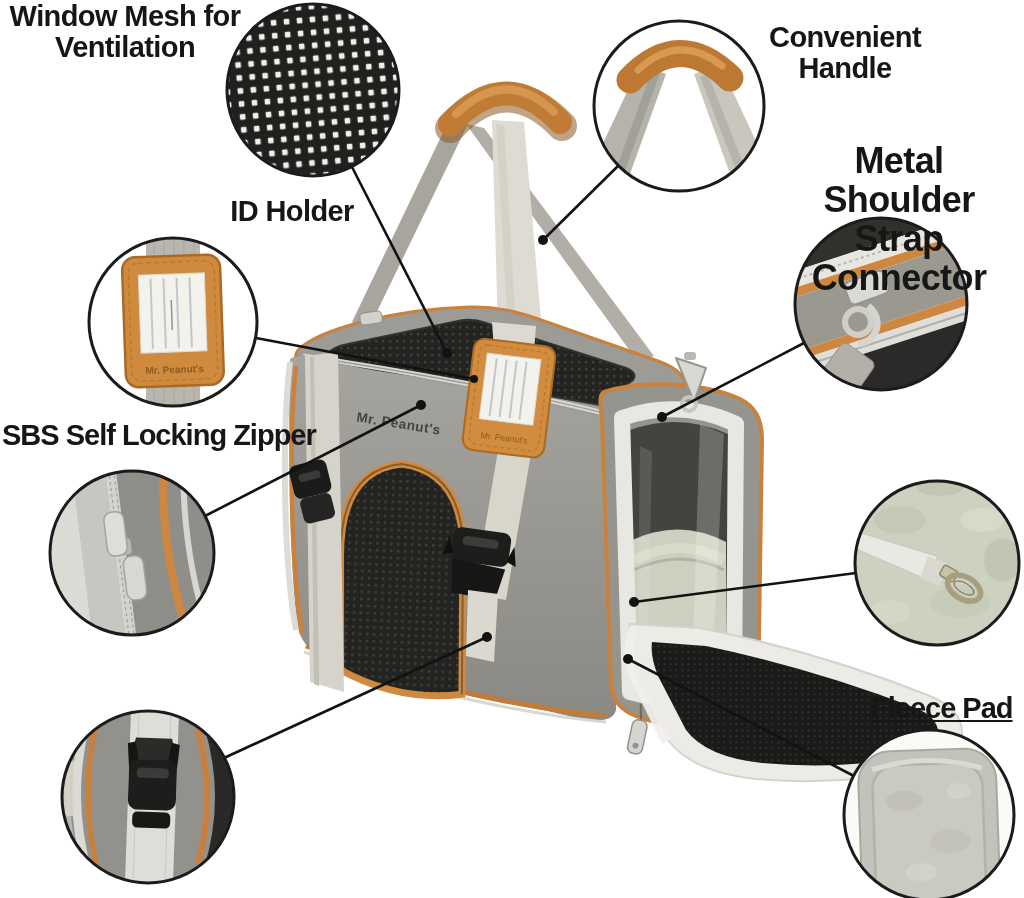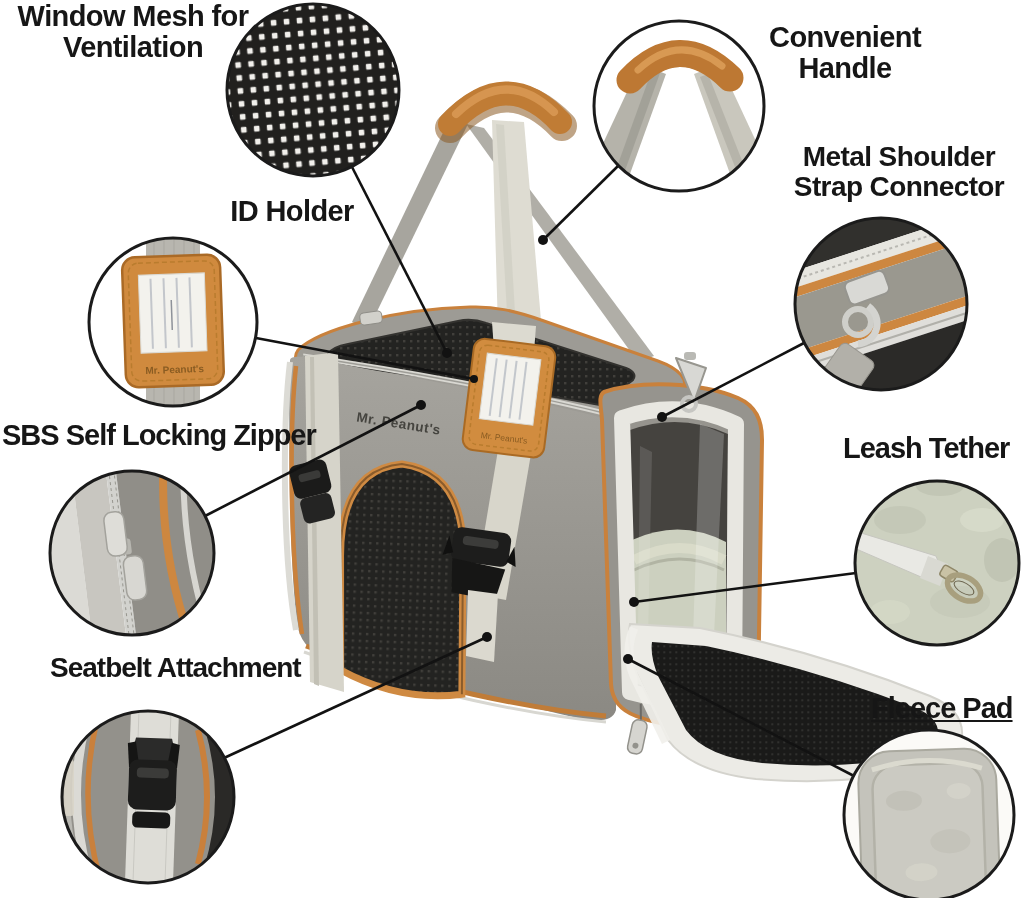--- a/index.html
+++ b/index.html
@@ -3,24 +3,24 @@
 <meta charset="utf-8">
 <style>
   html,body{margin:0;padding:0;background:#ffffff;}
   .stage{position:relative;width:1024px;height:898px;background:#ffffff;overflow:hidden;
          font-family:"Liberation Sans",sans-serif;}
   .stage svg{position:absolute;left:0;top:0;}
   .callout{position:absolute;font-weight:700;font-size:29px;line-height:1.08;color:#161616;
            letter-spacing:-0.6px;text-align:right;}
   .callout.center{text-align:center;}
   .callout.nowrap{white-space:nowrap;letter-spacing:-1px;}
-  #lbl-window-mesh{left:0px;top:1px;width:250px;margin-left:8px;}
+  #lbl-window-mesh{left:0px;top:1px;width:250px;}
   #lbl-id-holder{left:222px;top:196px;width:140px;}
   #lbl-convenient-handle{left:760px;top:22px;width:170px;}
-  #lbl-strap-connector{left:776px;top:142px;width:246px;font-size:28px;}
+  #lbl-strap-connector{left:776px;top:142px;width:246px;font-size:36px;}
   #lbl-sbs-zipper{left:2px;top:420px;}
   #lbl-leash-tether{left:843px;top:433px;}
   #lbl-seatbelt{left:50px;top:653px;font-size:28px;}
   #lbl-fleece-pad{left:871px;top:693px;text-decoration:underline;}
 </style>
 </head>
 <body>
 
 <div class="stage">
 
@@ -342,17 +342,15 @@
     </g>
     <circle cx="929" cy="815" r="85" fill="none" stroke="#1b1b1b" stroke-width="3"></circle>
   </g>
 </svg>
 
 <div id="lbl-window-mesh" class="callout center">Window Mesh for Ventilation</div>
 <div id="lbl-id-holder" class="callout center">ID Holder</div>
 <div id="lbl-convenient-handle" class="callout center">Convenient Handle</div>
 <div id="lbl-strap-connector" class="callout center">Metal Shoulder Strap Connector</div>
 <div id="lbl-sbs-zipper" class="callout nowrap">SBS Self Locking Zipper</div>
-<div id="lbl-leash-tether" class="callout nowrap">Leash Tether</div>
-<div id="lbl-seatbelt" class="callout nowrap">Seatbelt Attachment</div>
 <div id="lbl-fleece-pad" class="callout nowrap">Fleece Pad</div>
 
 </div>
 
 </body></html>

